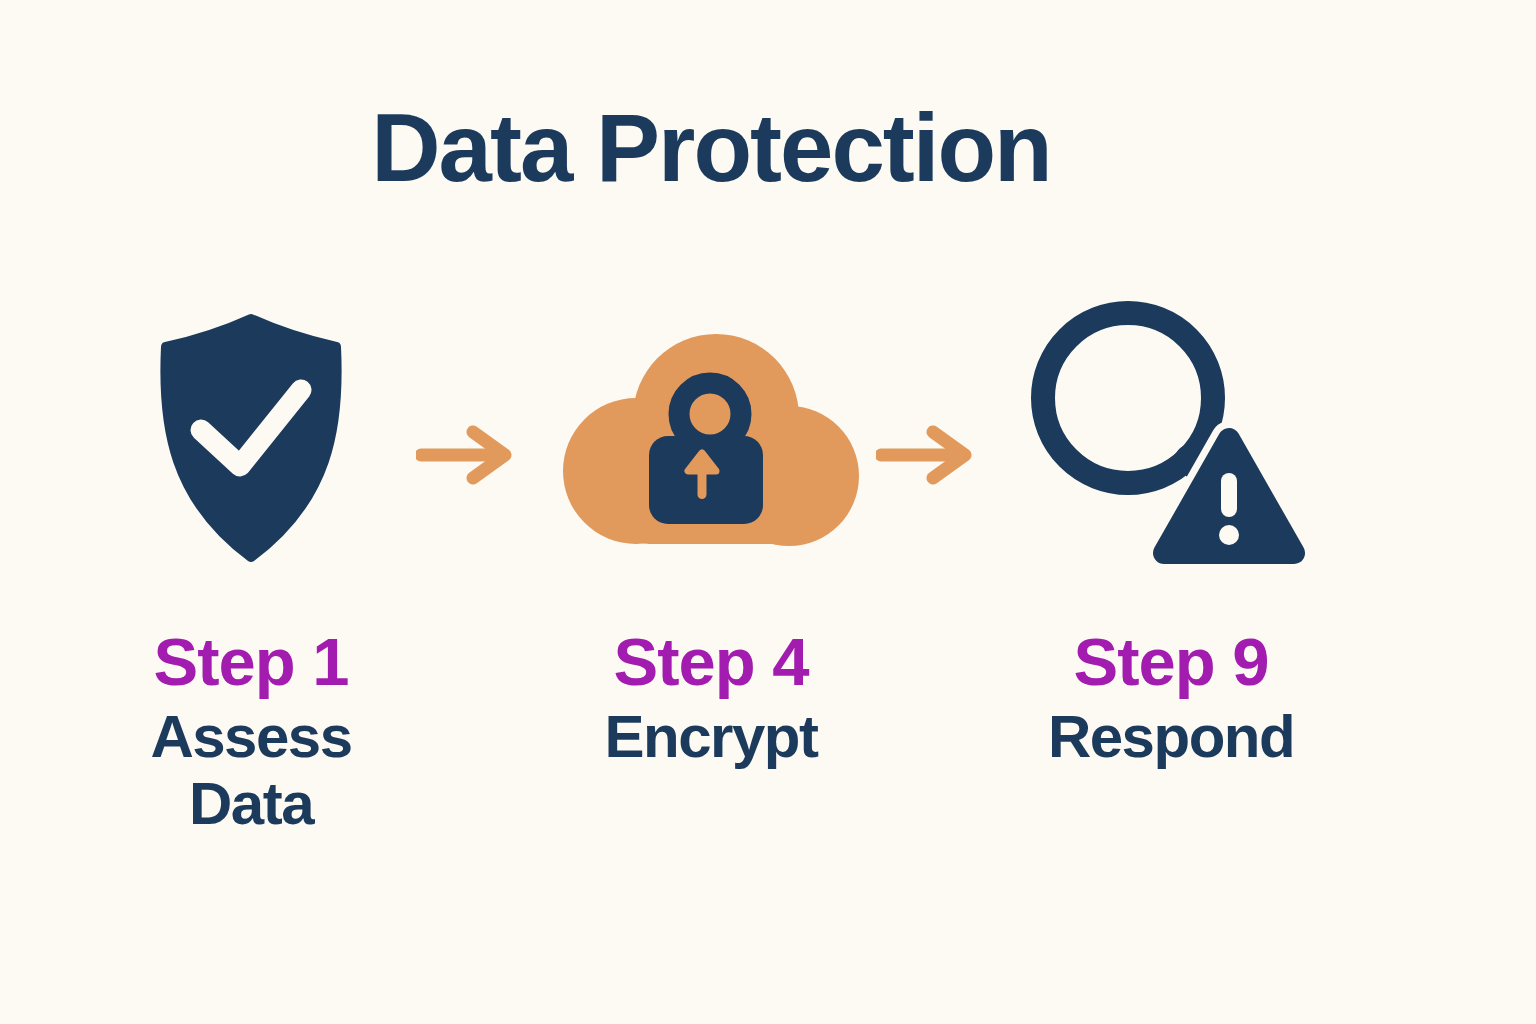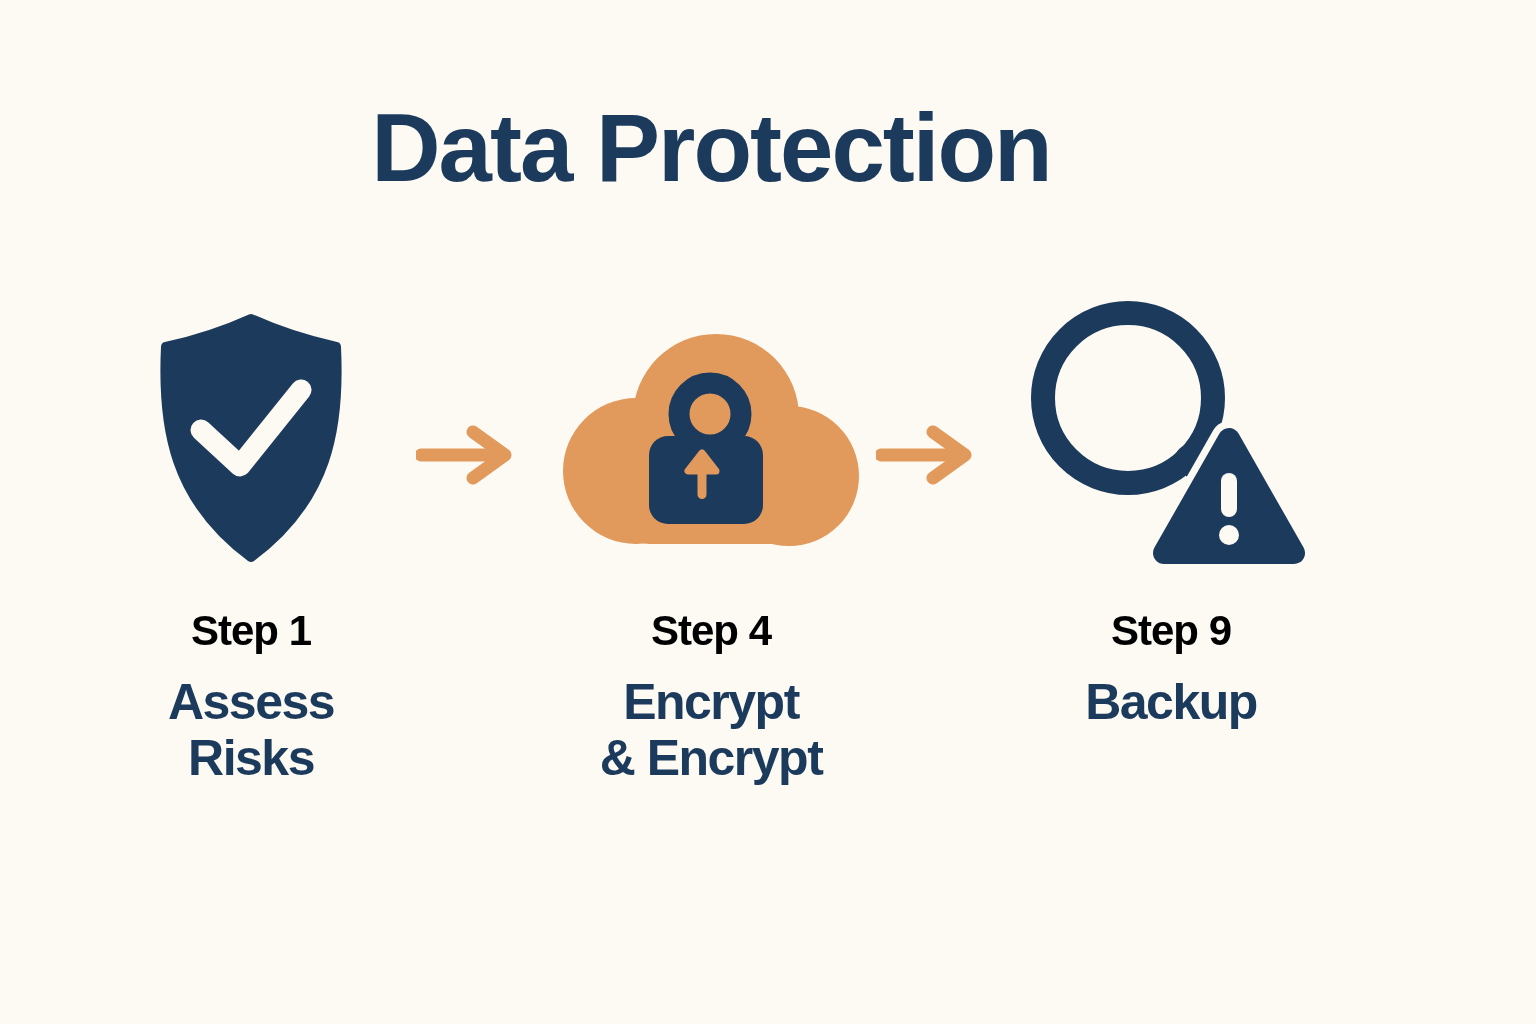--- a/index.html
+++ b/index.html
@@ -50,30 +50,30 @@
     margin-top: 128px;
     display: flex;
     justify-content: center;
     overflow: visible;
     flex-shrink: 0;
   }
   .arrow-box svg {
     flex-shrink: 0;
   }
   .step-label {
-    margin-top: 24px;
-    font-size: 42px;
+    margin-top: 42px;
+    font-size: 67px;
     font-weight: 700;
-    color: #000000;
+    color: #a21caf;
     letter-spacing: -1px;
     line-height: 1;
   }
   .step-title {
-    margin-top: 22px;
-    font-size: 50px;
+    margin-top: 8px;
+    font-size: 60px;
     font-weight: 700;
     color: #1B3A5C;
     letter-spacing: -1.5px;
     text-align: center;
     line-height: 1.12;
   }
 </style>
 </head>
 <body>
 
@@ -86,21 +86,21 @@
     <div class="step-col">
       <div class="icon-box">
         <svg width="216" height="260" viewBox="0 0 216 260">
           <path d="M108 8 C130 18 162 29 193 36 C197 117 185 189 108 246 C31 189 19 117 23 36 C54 29 86 18 108 8 Z" fill="#1B3A5C" stroke="#1B3A5C" stroke-width="10" stroke-linejoin="round"></path>
           <path d="M58 119 L97 155 L158 79" fill="none" stroke="#FCFAF2" stroke-width="21" stroke-linecap="round" stroke-linejoin="round"></path>
         </svg>
       </div>
       <div class="step-label">Step 1</div>
       <div class="step-title">
         <div>Assess</div>
-        <div>Risks</div>
+        <div>Data</div>
       </div>
     </div>
 
     <div class="arrow-box">
       <svg width="100" height="62" viewBox="0 0 100 62" style="margin-left:-30px">
         <line x1="5" y1="31" x2="76" y2="31" stroke="#E2995C" stroke-width="13" stroke-linecap="round"></line>
         <polyline points="57,8 89,31 57,54" fill="none" stroke="#E2995C" stroke-width="13" stroke-linecap="round" stroke-linejoin="round"></polyline>
       </svg>
     </div>
 
@@ -117,21 +117,20 @@
 
           <rect x="88" y="105" width="114" height="88" rx="19" fill="#1B3A5C"></rect>
 
           <path d="M141 122 L127 140 L155 140 Z" fill="#E2995C" stroke="#E2995C" stroke-width="7" stroke-linejoin="round"></path>
           <rect x="136.5" y="136" width="9" height="32" rx="4.5" fill="#E2995C"></rect>
         </svg>
       </div>
       <div class="step-label">Step 4</div>
       <div class="step-title">
         <div>Encrypt</div>
-        <div>&amp; Encrypt</div>
       </div>
     </div>
 
     <div class="arrow-box">
       <svg width="100" height="62" viewBox="0 0 100 62" style="margin-left:-30px">
         <line x1="5" y1="31" x2="76" y2="31" stroke="#E2995C" stroke-width="13" stroke-linecap="round"></line>
         <polyline points="57,8 89,31 57,54" fill="none" stroke="#E2995C" stroke-width="13" stroke-linecap="round" stroke-linejoin="round"></polyline>
       </svg>
     </div>
 
@@ -146,18 +145,18 @@
           <path d="M198 138 L263 252 L133 252 Z" fill="#FCFAF2" stroke="#FCFAF2" stroke-width="36" stroke-linejoin="round"></path>
 
           <path d="M198 138 L263 252 L133 252 Z" fill="#1B3A5C" stroke="#1B3A5C" stroke-width="22" stroke-linejoin="round"></path>
 
           <rect x="190" y="172" width="16" height="44" rx="8" fill="#FCFAF2"></rect>
           <circle cx="198" cy="234" r="10" fill="#FCFAF2"></circle>
         </svg>
       </div>
       <div class="step-label">Step 9</div>
       <div class="step-title">
-        <div>Backup</div>
+        <div>Respond</div>
       </div>
     </div>
 
   </div>
 </div>
 
 </body></html>

